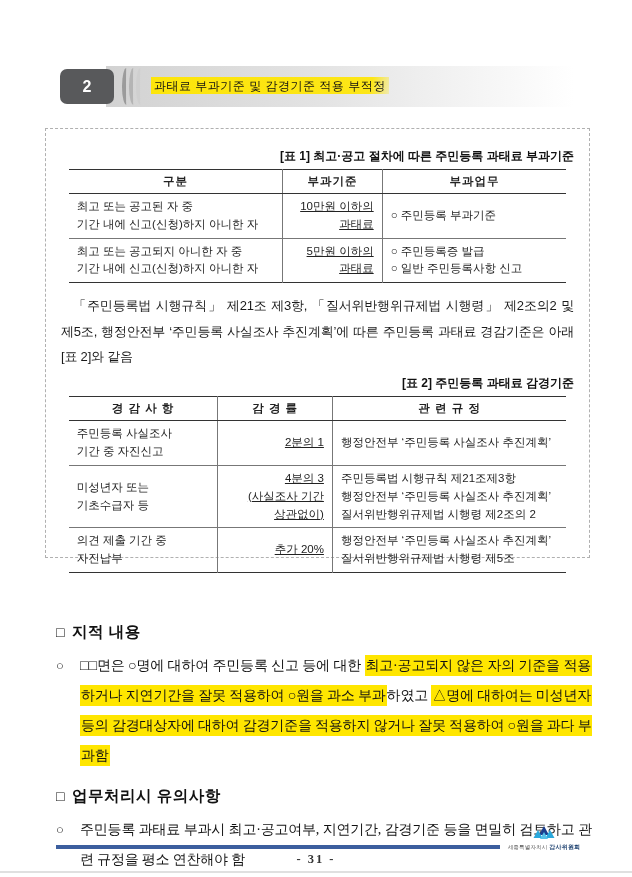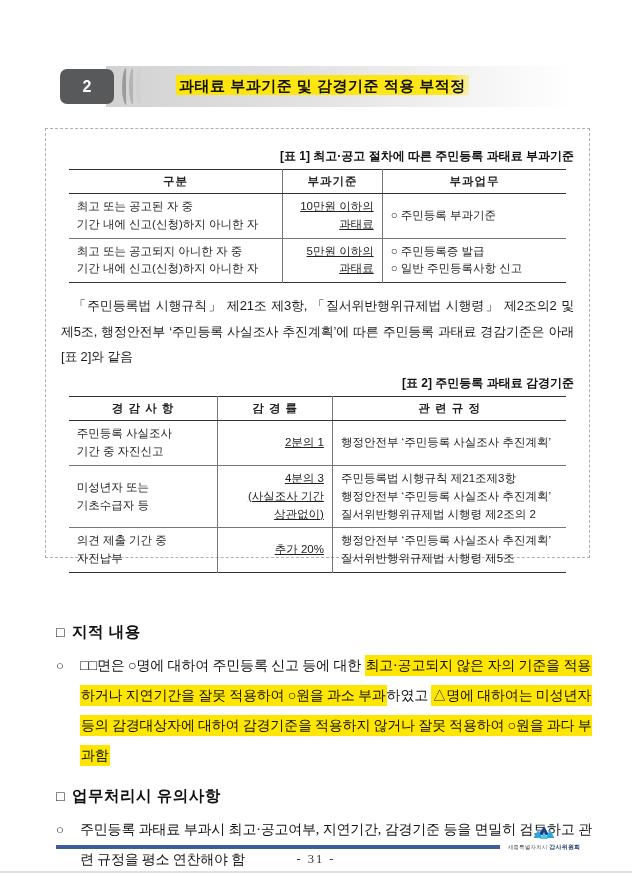--- a/index.html
+++ b/index.html
@@ -37,22 +37,22 @@
   .arcs span {
     display: block; width: 9px; height: 37px;
     border-left: 4px solid; border-radius: 50% 0 0 50%;
     margin-right: -2px;
   }
   .arcs span:nth-child(1) { border-color: #9b9b9b; }
   .arcs span:nth-child(2) { border-color: #b4b4b4; }
   .arcs span:nth-child(3) { border-color: #cfcfcf; }
   .header-title {
     position: relative; z-index: 2;
-    margin-left: 33px;
-    font-size: 15px; font-weight: bold; letter-spacing: 0.5px;
+    margin-left: 8px;
+    font-size: 12px; font-weight: normal; letter-spacing: 0.5px;
     color: #111;
   }
   .header-title .hl-title {
     background: linear-gradient(100deg, rgba(255,230,0,0.95) 0%, rgba(255,230,0,0.9) 92%, rgba(255,230,0,0.25) 100%);
     padding: 2px 3px 1px 3px;
   }
 
   
   .legal-box {
     position: absolute; top: 128px; left: 45px; width: 545px; height: 430px;
@@ -151,20 +151,21 @@
     font-size: 5.5px; color: #555; white-space: nowrap;
     letter-spacing: 0.2px; margin-top: 1px;
   }
   .logo-text b { color: #1b3f6e; font-size: 6px; }
   .page-num {
     position: absolute; left: 0; right: 0; top: 852px;
     text-align: center;
     font-family: "Liberation Serif", serif;
     font-size: 12.5px; color: #333;
     letter-spacing: 2px;
+    font-weight: bold;
   }
   .bottom-edge {
     position: absolute; left: 0; right: 0; bottom: 4px;
     border-top: 2px solid #e0e0e0;
   }
 </style>
 </head>
 <body>
 
 <div class="page">

